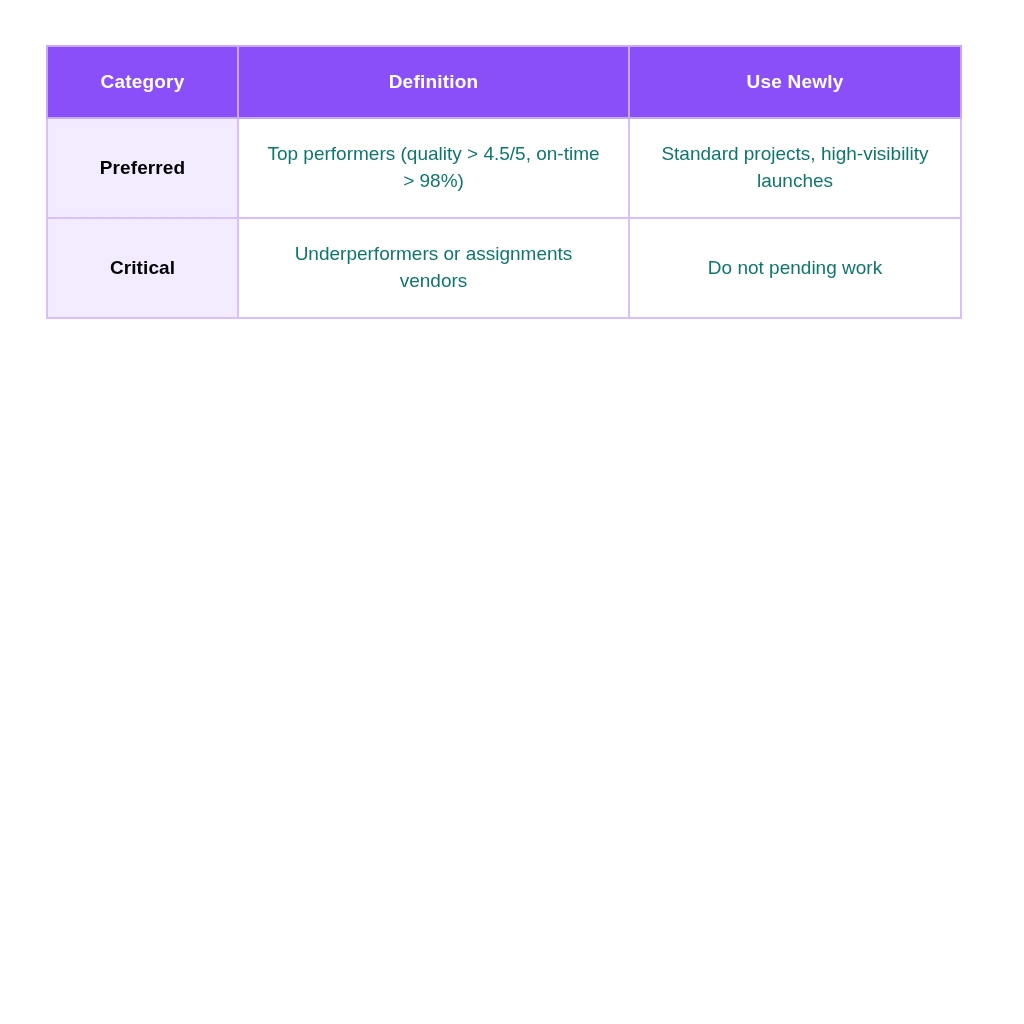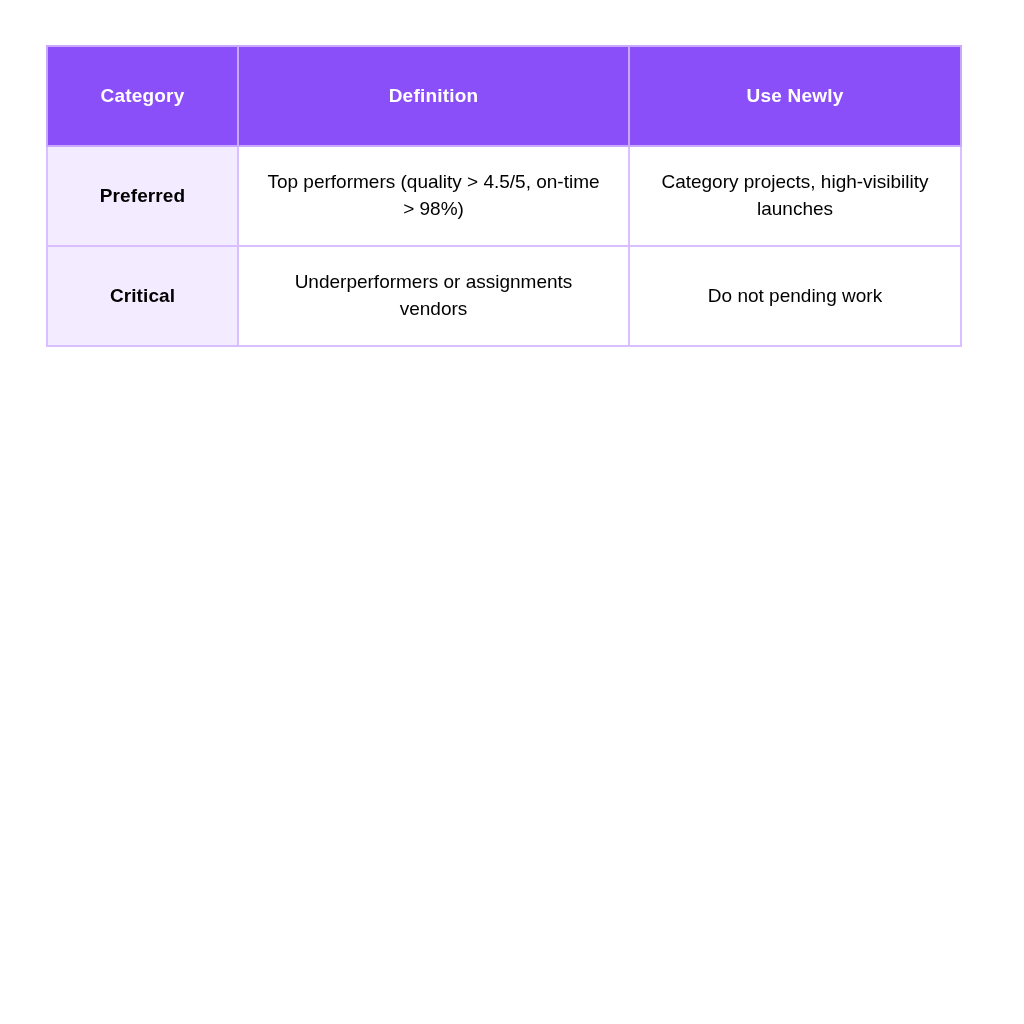--- a/index.html
+++ b/index.html
@@ -40,36 +40,36 @@
   table.vendor-table col.col-usecase { width: 332px; }
 
   
   thead th {
     background: #8b4ffa;
     color: #ffffff;
     font-size: 19px;
     font-weight: bold;
     letter-spacing: 0.2px;
     text-align: center;
-    height: 100px;
+    height: 72px;
     padding: 0 12px;
     border: 2px solid #c9a9fd;
     box-sizing: border-box;
     vertical-align: middle;
   }
 
   
   tbody td {
     border: 2px solid #d9bfff;
     box-sizing: border-box;
     height: 100px;
     padding: 10px 16px;
     vertical-align: middle;
     text-align: center;
-    color: #000000;
+    color: #0f766e;
     font-size: 19px;
     line-height: 1.42;
     font-weight: normal;
     background: #ffffff;
   }
 
   tbody td.cat-cell {
     background: #f3ebff;
     color: #000000;
     font-weight: bold;
@@ -102,21 +102,21 @@
         <tr>
           <th>Category</th>
           <th>Definition</th>
           <th>Use Newly</th>
         </tr>
       </thead>
       <tbody>
         <tr>
           <td class="cat-cell">Preferred</td>
           <td class="def-cell">Top performers (quality &gt; 4.5/5, on-time &gt; 98%)</td>
-          <td class="use-cell">Category projects, high-visibility launches</td>
+          <td class="use-cell">Standard projects, high-visibility launches</td>
         </tr>
         <tr>
           <td class="cat-cell">Critical</td>
           <td class="def-cell">Underperformers or assignments vendors</td>
           <td class="use-cell">Do not pending work</td>
         </tr>
       </tbody>
     </table>
   </div>
 </div>

